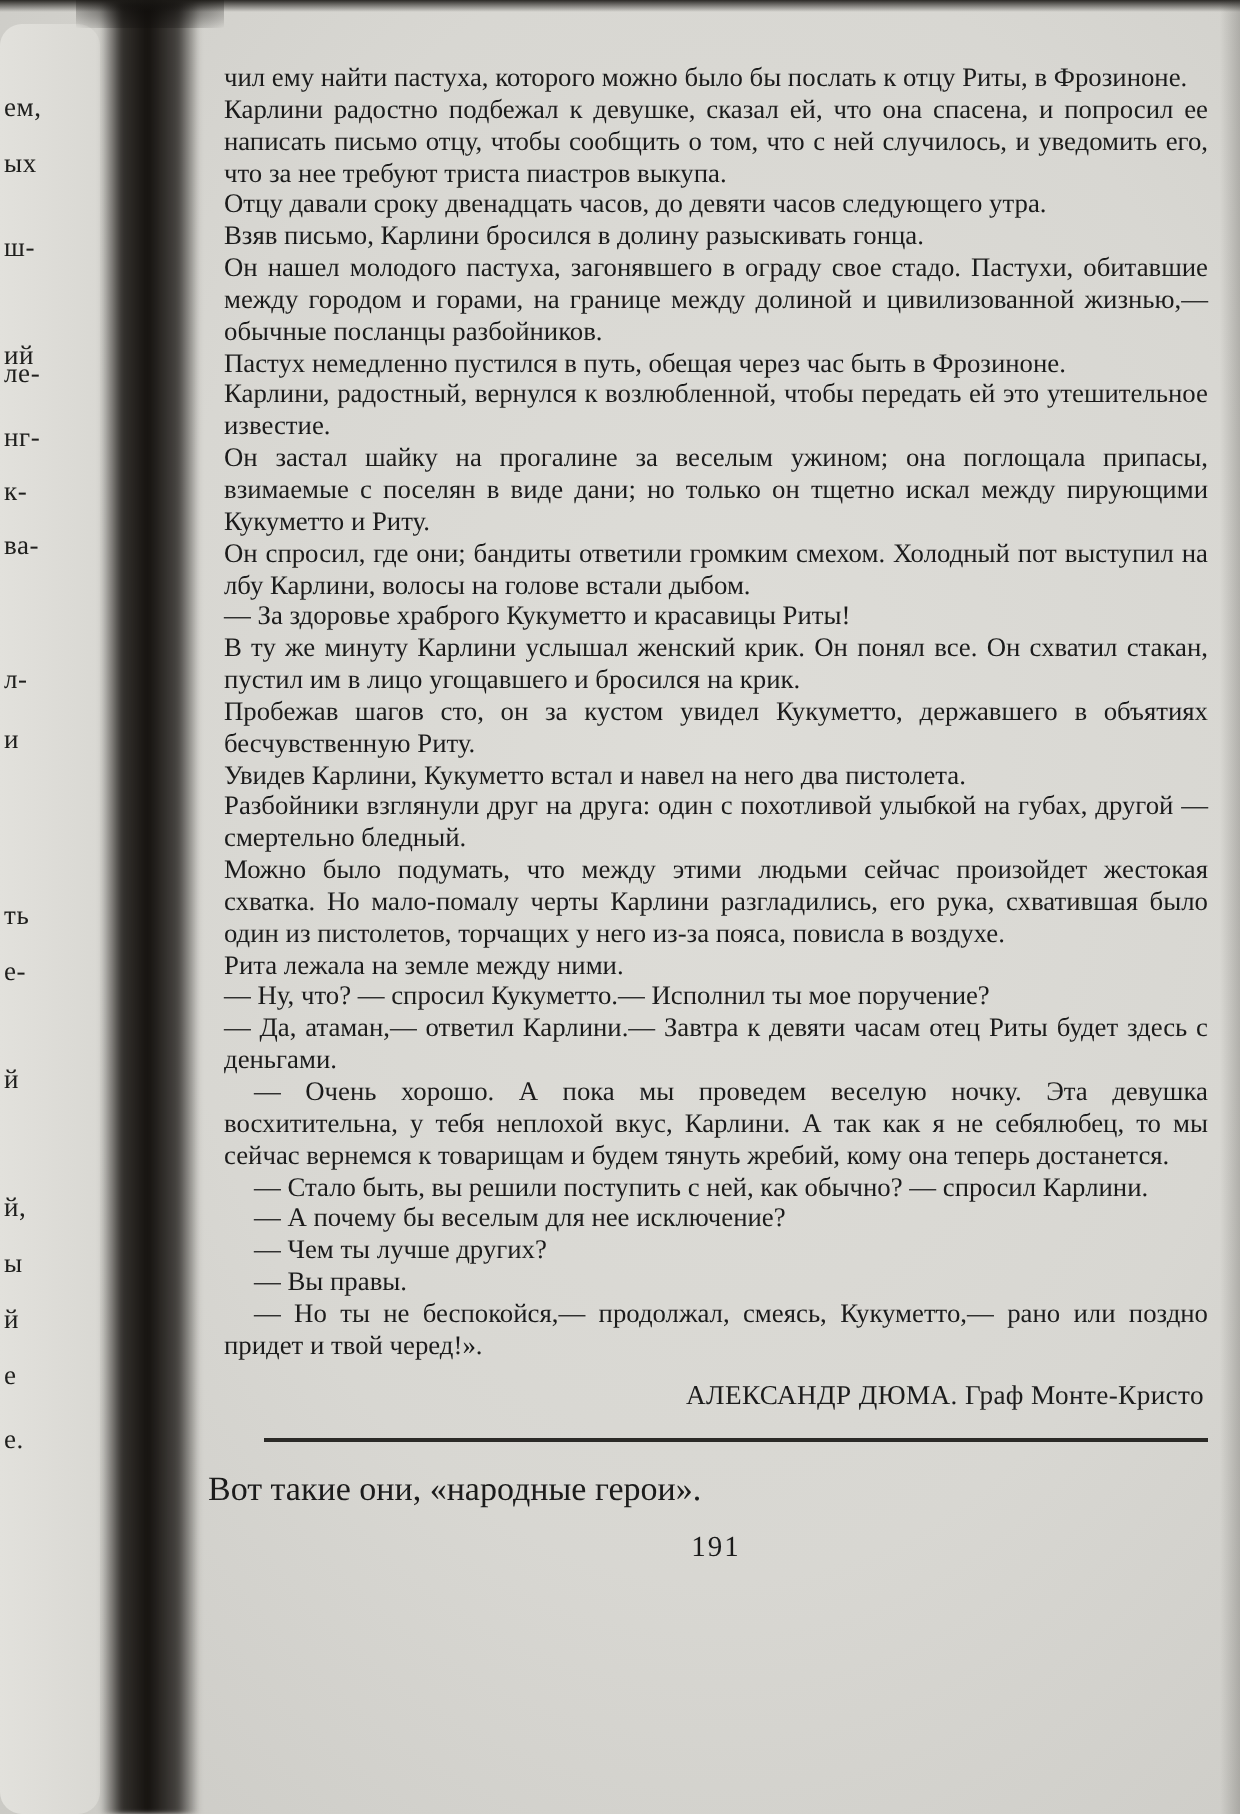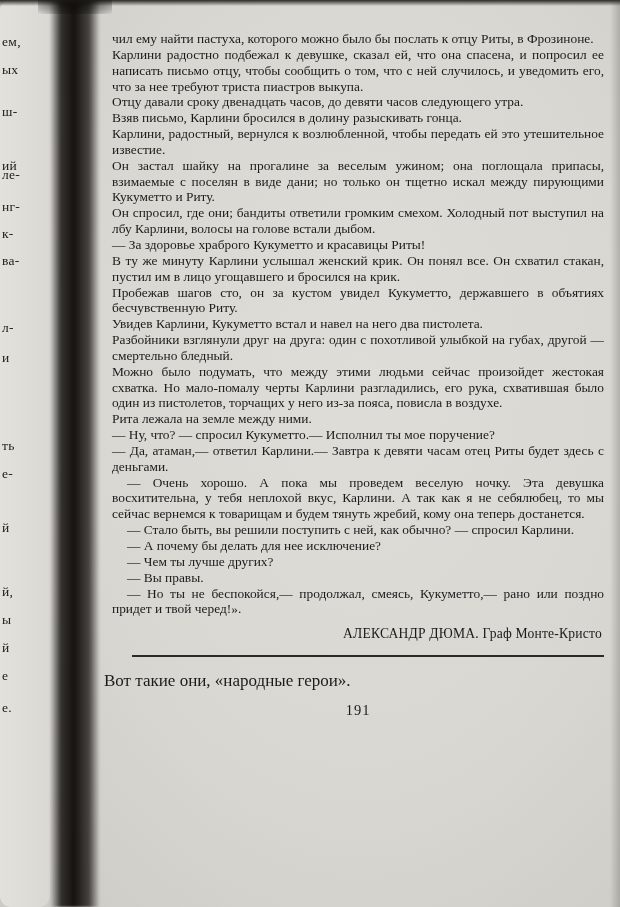--- a/index.html
+++ b/index.html
@@ -35,21 +35,21 @@
     filter: blur(1.2px);
     pointer-events: none;
   }
   .corner-blot {
     position: absolute; top: 0; left: 38px; width: 74px; height: 14px;
     background: radial-gradient(ellipse at 50% 0%, rgba(15,13,11,0.95), rgba(15,13,11,0));
     pointer-events: none;
   }
   
   .margin-strip {
-    position: absolute; top: 0; bottom: 0; left: 0; width: 50px;
+    position: absolute; top: 12px; bottom: 0; left: 0; width: 50px;
     background: linear-gradient(to right, #e2e1dc, #d9d8d3);
     border-radius: 11px;
   }
   .margin-strip span {
     position: absolute;
     left: 2px;
     font-size: 13.5px;
     line-height: 15px;
     letter-spacing: 0.3px;
     color: #20201e;
@@ -134,35 +134,37 @@
   <div class="corner-blot"></div>
   <div class="top-edge"></div>
   <div class="right-edge"></div>
 
   <div class="page-body">
     <div class="text-block">
         <p>чил ему найти пастуха, которого можно было бы послать к отцу Риты, в Фрозиноне.</p>
         <p>Карлини радостно подбежал к девушке, сказал ей, что она спасена, и попросил ее написать письмо отцу, чтобы сообщить о том, что с ней случилось, и уведомить его, что за нее требуют триста пиастров выкупа.</p>
         <p>Отцу давали сроку двенадцать часов, до девяти часов следующего утра.</p>
         <p>Взяв письмо, Карлини бросился в долину разыскивать гонца.</p>
+        <p>Он нашел молодого пастуха, загонявшего в ограду свое стадо. Пастухи, обитавшие между городом и горами, на границе между долиной и цивилизованной жизнью,— обычные посланцы разбойников.</p>
+        <p>Пастух немедленно пустился в путь, обещая через час быть в Фрозиноне.</p>
         <p>Карлини, радостный, вернулся к возлюбленной, чтобы передать ей это утешительное известие.</p>
         <p>Он застал шайку на прогалине за веселым ужином; она поглощала припасы, взимаемые с поселян в виде дани; но только он тщетно искал между пирующими Кукуметто и Риту.</p>
         <p>Он спросил, где они; бандиты ответили громким смехом. Холодный пот выступил на лбу Карлини, волосы на голове встали дыбом.</p>
         <p>— За здоровье храброго Кукуметто и красавицы Риты!</p>
         <p>В ту же минуту Карлини услышал женский крик. Он понял все. Он схватил стакан, пустил им в лицо угощавшего и бросился на крик.</p>
         <p>Пробежав шагов сто, он за кустом увидел Кукуметто, державшего в объятиях бесчувственную Риту.</p>
         <p>Увидев Карлини, Кукуметто встал и навел на него два пистолета.</p>
         <p>Разбойники взглянули друг на друга: один с похотливой улыбкой на губах, другой — смертельно бледный.</p>
         <p>Можно было подумать, что между этими людьми сейчас произойдет жестокая схватка. Но мало-помалу черты Карлини разгладились, его рука, схватившая было один из пистолетов, торчащих у него из-за пояса, повисла в воздухе.</p>
         <p>Рита лежала на земле между ними.</p>
         <p>— Ну, что? — спросил Кукуметто.— Исполнил ты мое поручение?</p>
         <p>— Да, атаман,— ответил Карлини.— Завтра к девяти часам отец Риты будет здесь с деньгами.</p>
         <p class="indent">— Очень хорошо. А пока мы проведем веселую ночку. Эта девушка восхитительна, у тебя неплохой вкус, Карлини. А так как я не себялюбец, то мы сейчас вернемся к товарищам и будем тянуть жребий, кому она теперь достанется.</p>
         <p class="indent">— Стало быть, вы решили поступить с ней, как обычно? — спросил Карлини.</p>
-        <p class="indent">— А почему бы делать для нее исключение?</p>
+        <p class="indent">— А почему бы веселым для нее исключение?</p>
         <p class="indent">— Чем ты лучше других?</p>
         <p class="indent">— Вы правы.</p>
         <p class="indent">— Но ты не беспокойся,— продолжал, смеясь, Кукуметто,— рано или поздно придет и твой черед!».</p>
       </div>
 
     <div class="attribution">АЛЕКСАНДР ДЮМА. Граф Монте-Кристо</div>
 
     <hr class="rule">
 
     <div class="closing">Вот такие они, «народные герои».</div>

